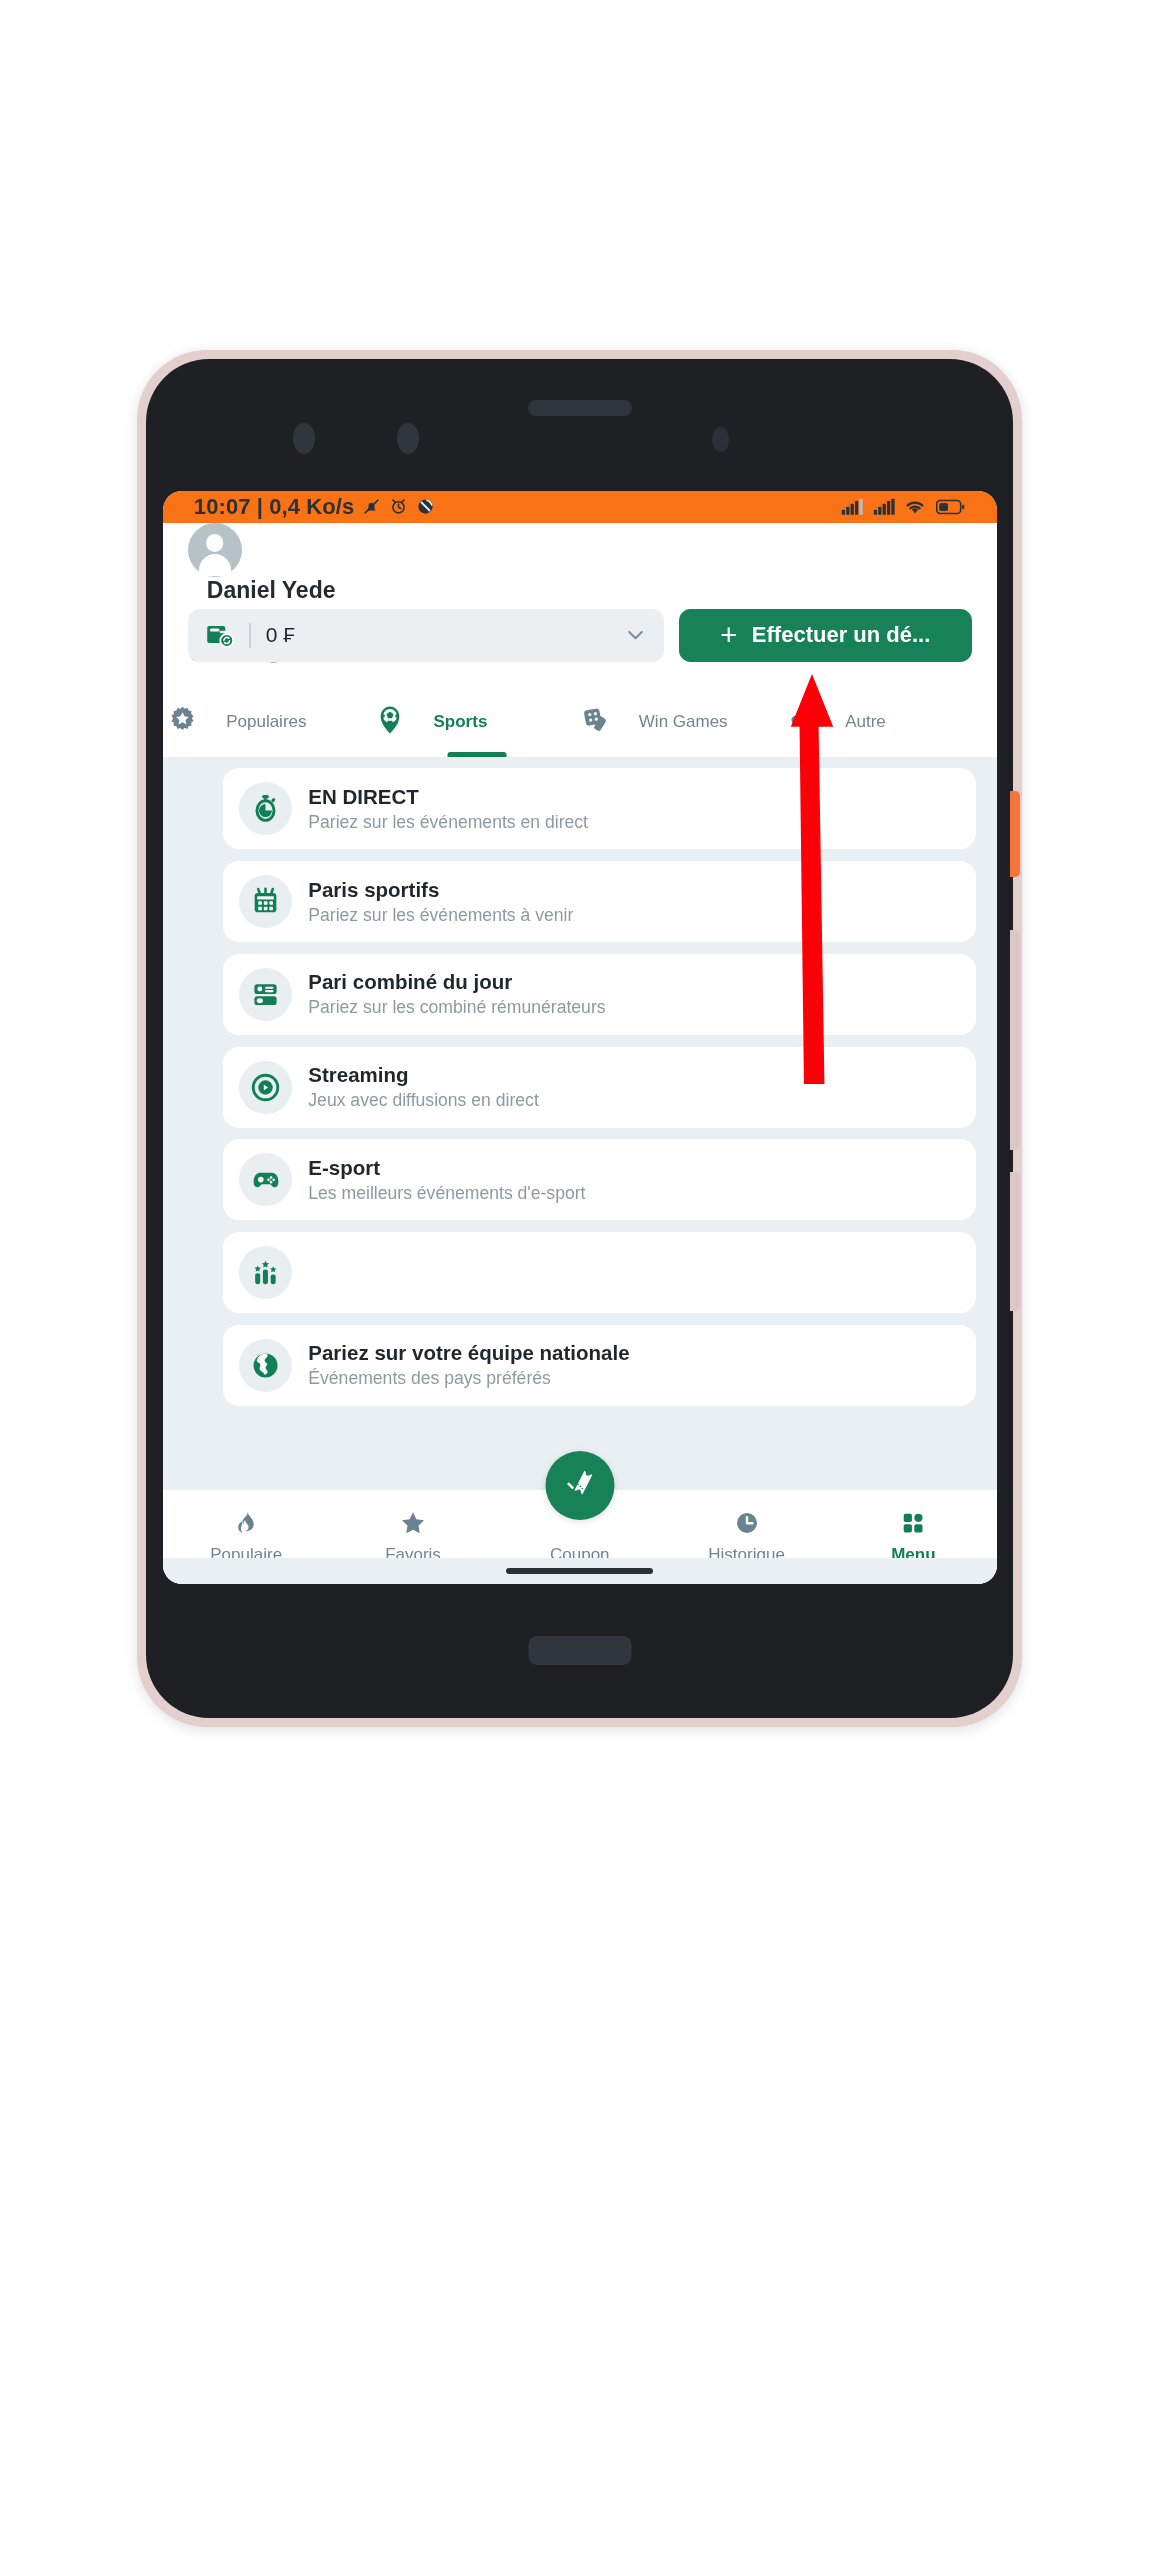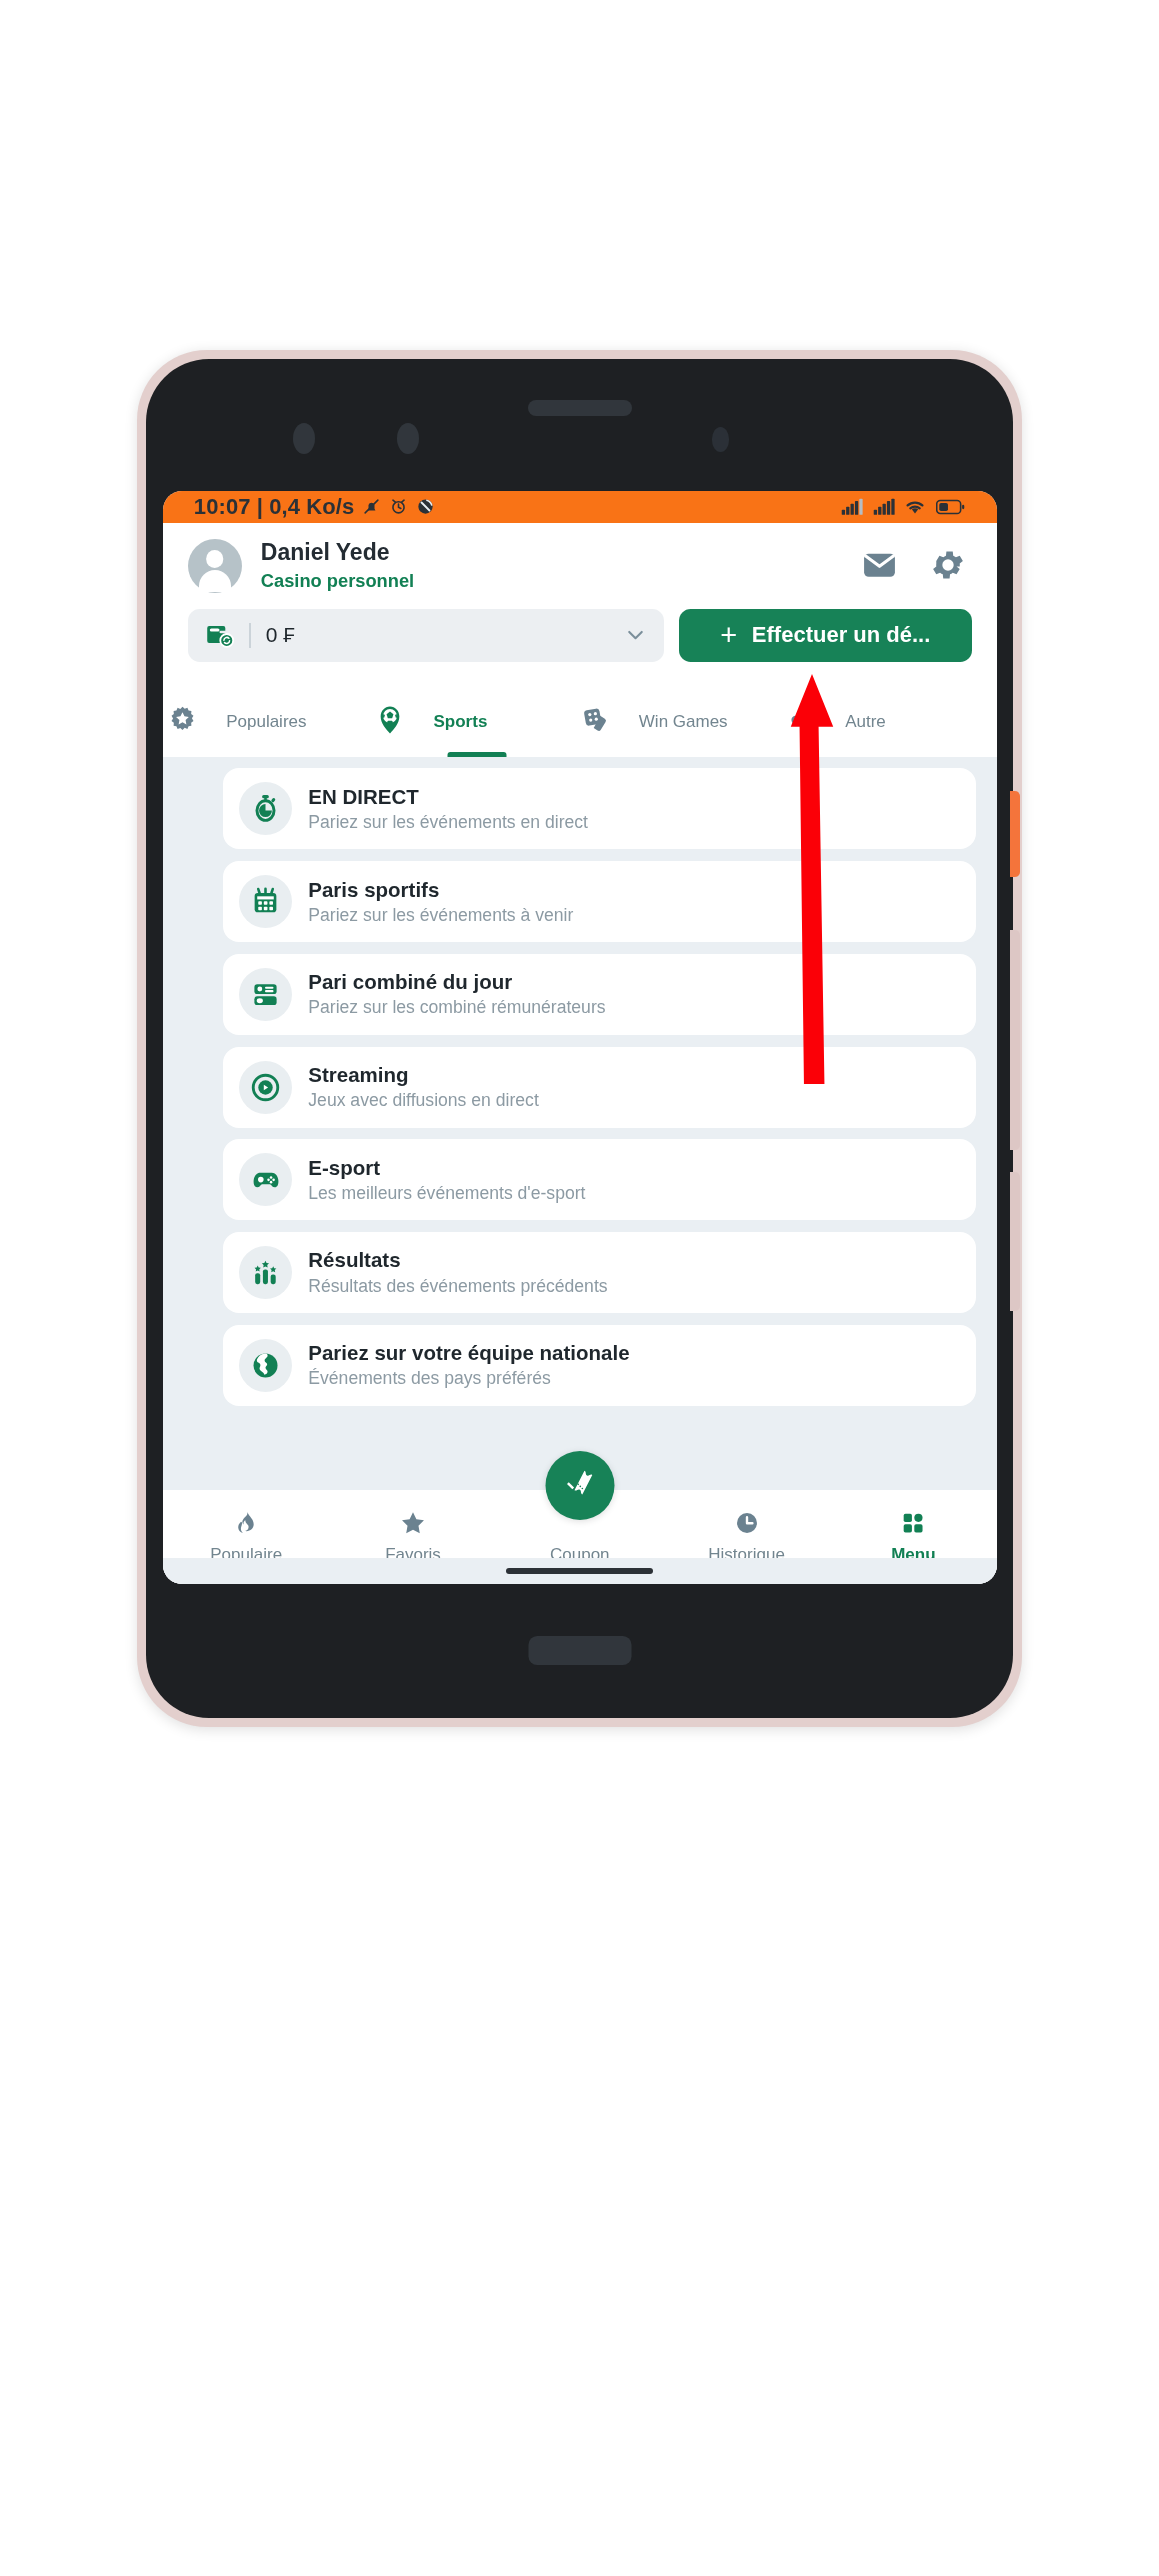--- a/index.html
+++ b/index.html
@@ -85,21 +85,21 @@
     padding: 0 32px 0 31px;
     font-weight: bold;
   }
   #status-left { display: flex; align-items: center; gap: 8px; }
   #status-clock { font-size: 22px; color: #2b3137; letter-spacing: 0.1px; white-space: nowrap; }
   #status-right { display: flex; align-items: center; gap: 9.5px; }
   .status-icon { display:flex; align-items:center; }
 
   
   #header-panel { background: #ffffff; padding: 0 25px; }
-  #profile-row { display: flex; align-items: center; height: 86px; }
+  #profile-row { display: flex; align-items: flex-start; height: 86px; flex-direction: column; }
   #avatar {
     width: 54px; height: 54px; border-radius: 50%;
     background: #b6c2c8; position: relative; flex: 0 0 auto;
   }
   #avatar .head { position:absolute; left:50%; top:11.7px; transform:translateX(-50%); width:17.6px; height:17.6px; border-radius:50%; background:#fff; }
   #avatar .body { position:absolute; left:50%; top:31.5px; transform:translateX(-50%); width:32px; height:22px; border-radius:16px 16px 0 0; background:#fff; }
   #profile-text { margin-left: 19px; flex: 1 1 auto; }
   #profile-name { font-size: 23px; font-weight: bold; color: #242c33; line-height: 1.18; }
   #profile-sub { font-size: 18.3px; color: #128054; font-weight: bold; line-height: 1.3; margin-top: 2.2px; }
   #header-actions { display: flex; align-items: center; gap: 31px; padding-right: 4.4px; }
@@ -476,24 +476,20 @@
           <span class="menu-icon-wrap">
             <svg width="31" height="31" viewBox="0 0 24 24">
               <rect x="4" y="12.6" width="3.9" height="8.4" rx="1.6" fill="#128054"></rect>
               <rect x="10" y="9.6" width="3.9" height="11.4" rx="1.6" fill="#128054"></rect>
               <rect x="16" y="13.6" width="3.9" height="7.4" rx="1.6" fill="#128054"></rect>
               <path d="M5.95 6.6l.75 1.55 1.7.25-1.22 1.2.29 1.7-1.52-.8-1.52.8.29-1.7-1.22-1.2 1.7-.25z" fill="#128054"></path>
               <path d="M11.95 2.9l.85 1.75 1.93.28-1.39 1.36.33 1.93-1.72-.9-1.72.9.33-1.93L9.17 4.93l1.93-.28z" fill="#128054"></path>
               <path d="M17.95 7.1l.75 1.55 1.7.25-1.22 1.2.29 1.7-1.52-.8-1.52.8.29-1.7-1.22-1.2 1.7-.25z" fill="#128054"></path>
             </svg>
           </span>
-          <div class="menu-text">
-            <div class="menu-title">Résultats</div>
-            <div class="menu-sub">Résultats des événements précédents</div>
-          </div>
         </div>
 
         <div class="menu-card">
           <span class="menu-icon-wrap">
             <svg width="31" height="31" viewBox="0 0 24 24">
               <circle cx="12" cy="12" r="9.3" fill="#128054"></circle>
               <path fill="#ffffff" d="M12 2.7c1.3 0 2.1 1.4 1.4 2.6-.6 1-2.1 1.5-2.1 2.8 0 1.5 2 1.6 2 3 0 1.2-1.3 1.4-1.3 2.6 0 1.3 1.6 1.6 1.6 3 0 1.3-1.1 2.4-2.5 2.4-.5-2.2-2.4-2.2-3.4-3.9-.9-1.6.9-2.7.2-4.2-.6-1.3-2.6-1.1-2.6-2.8C5.3 6.2 8.3 2.7 12 2.7z"></path>
             </svg>
           </span>
           <div class="menu-text">

